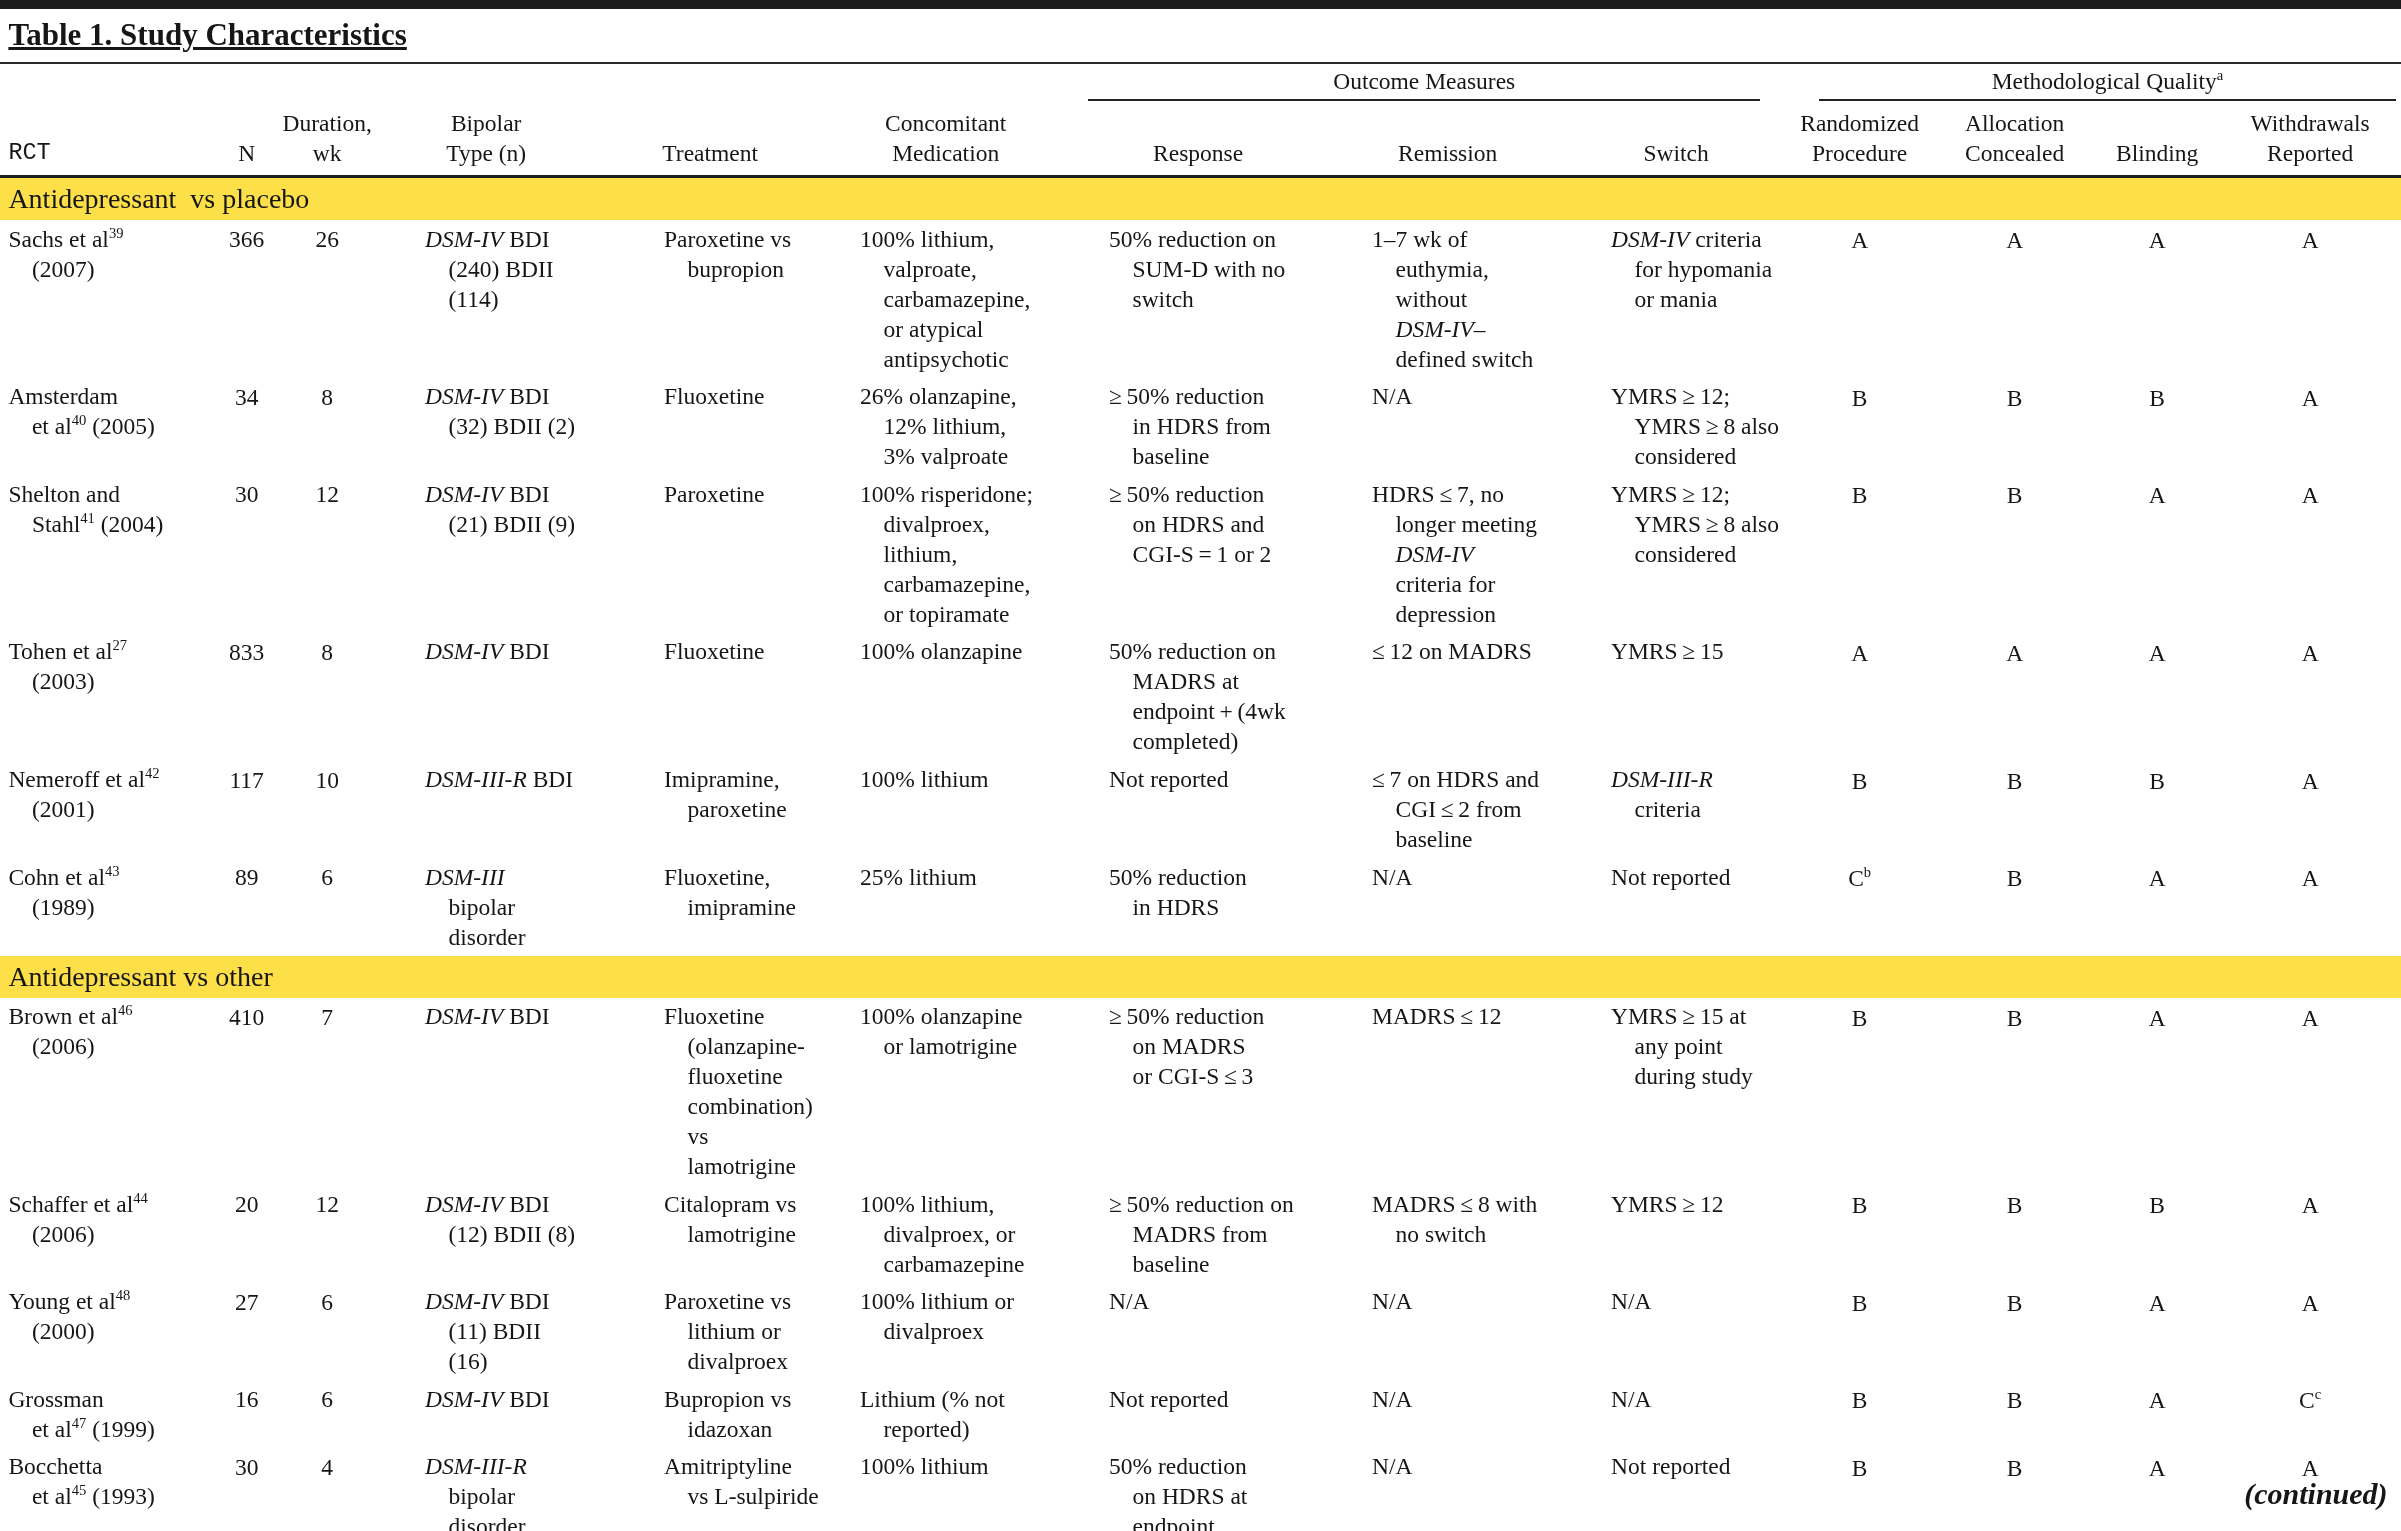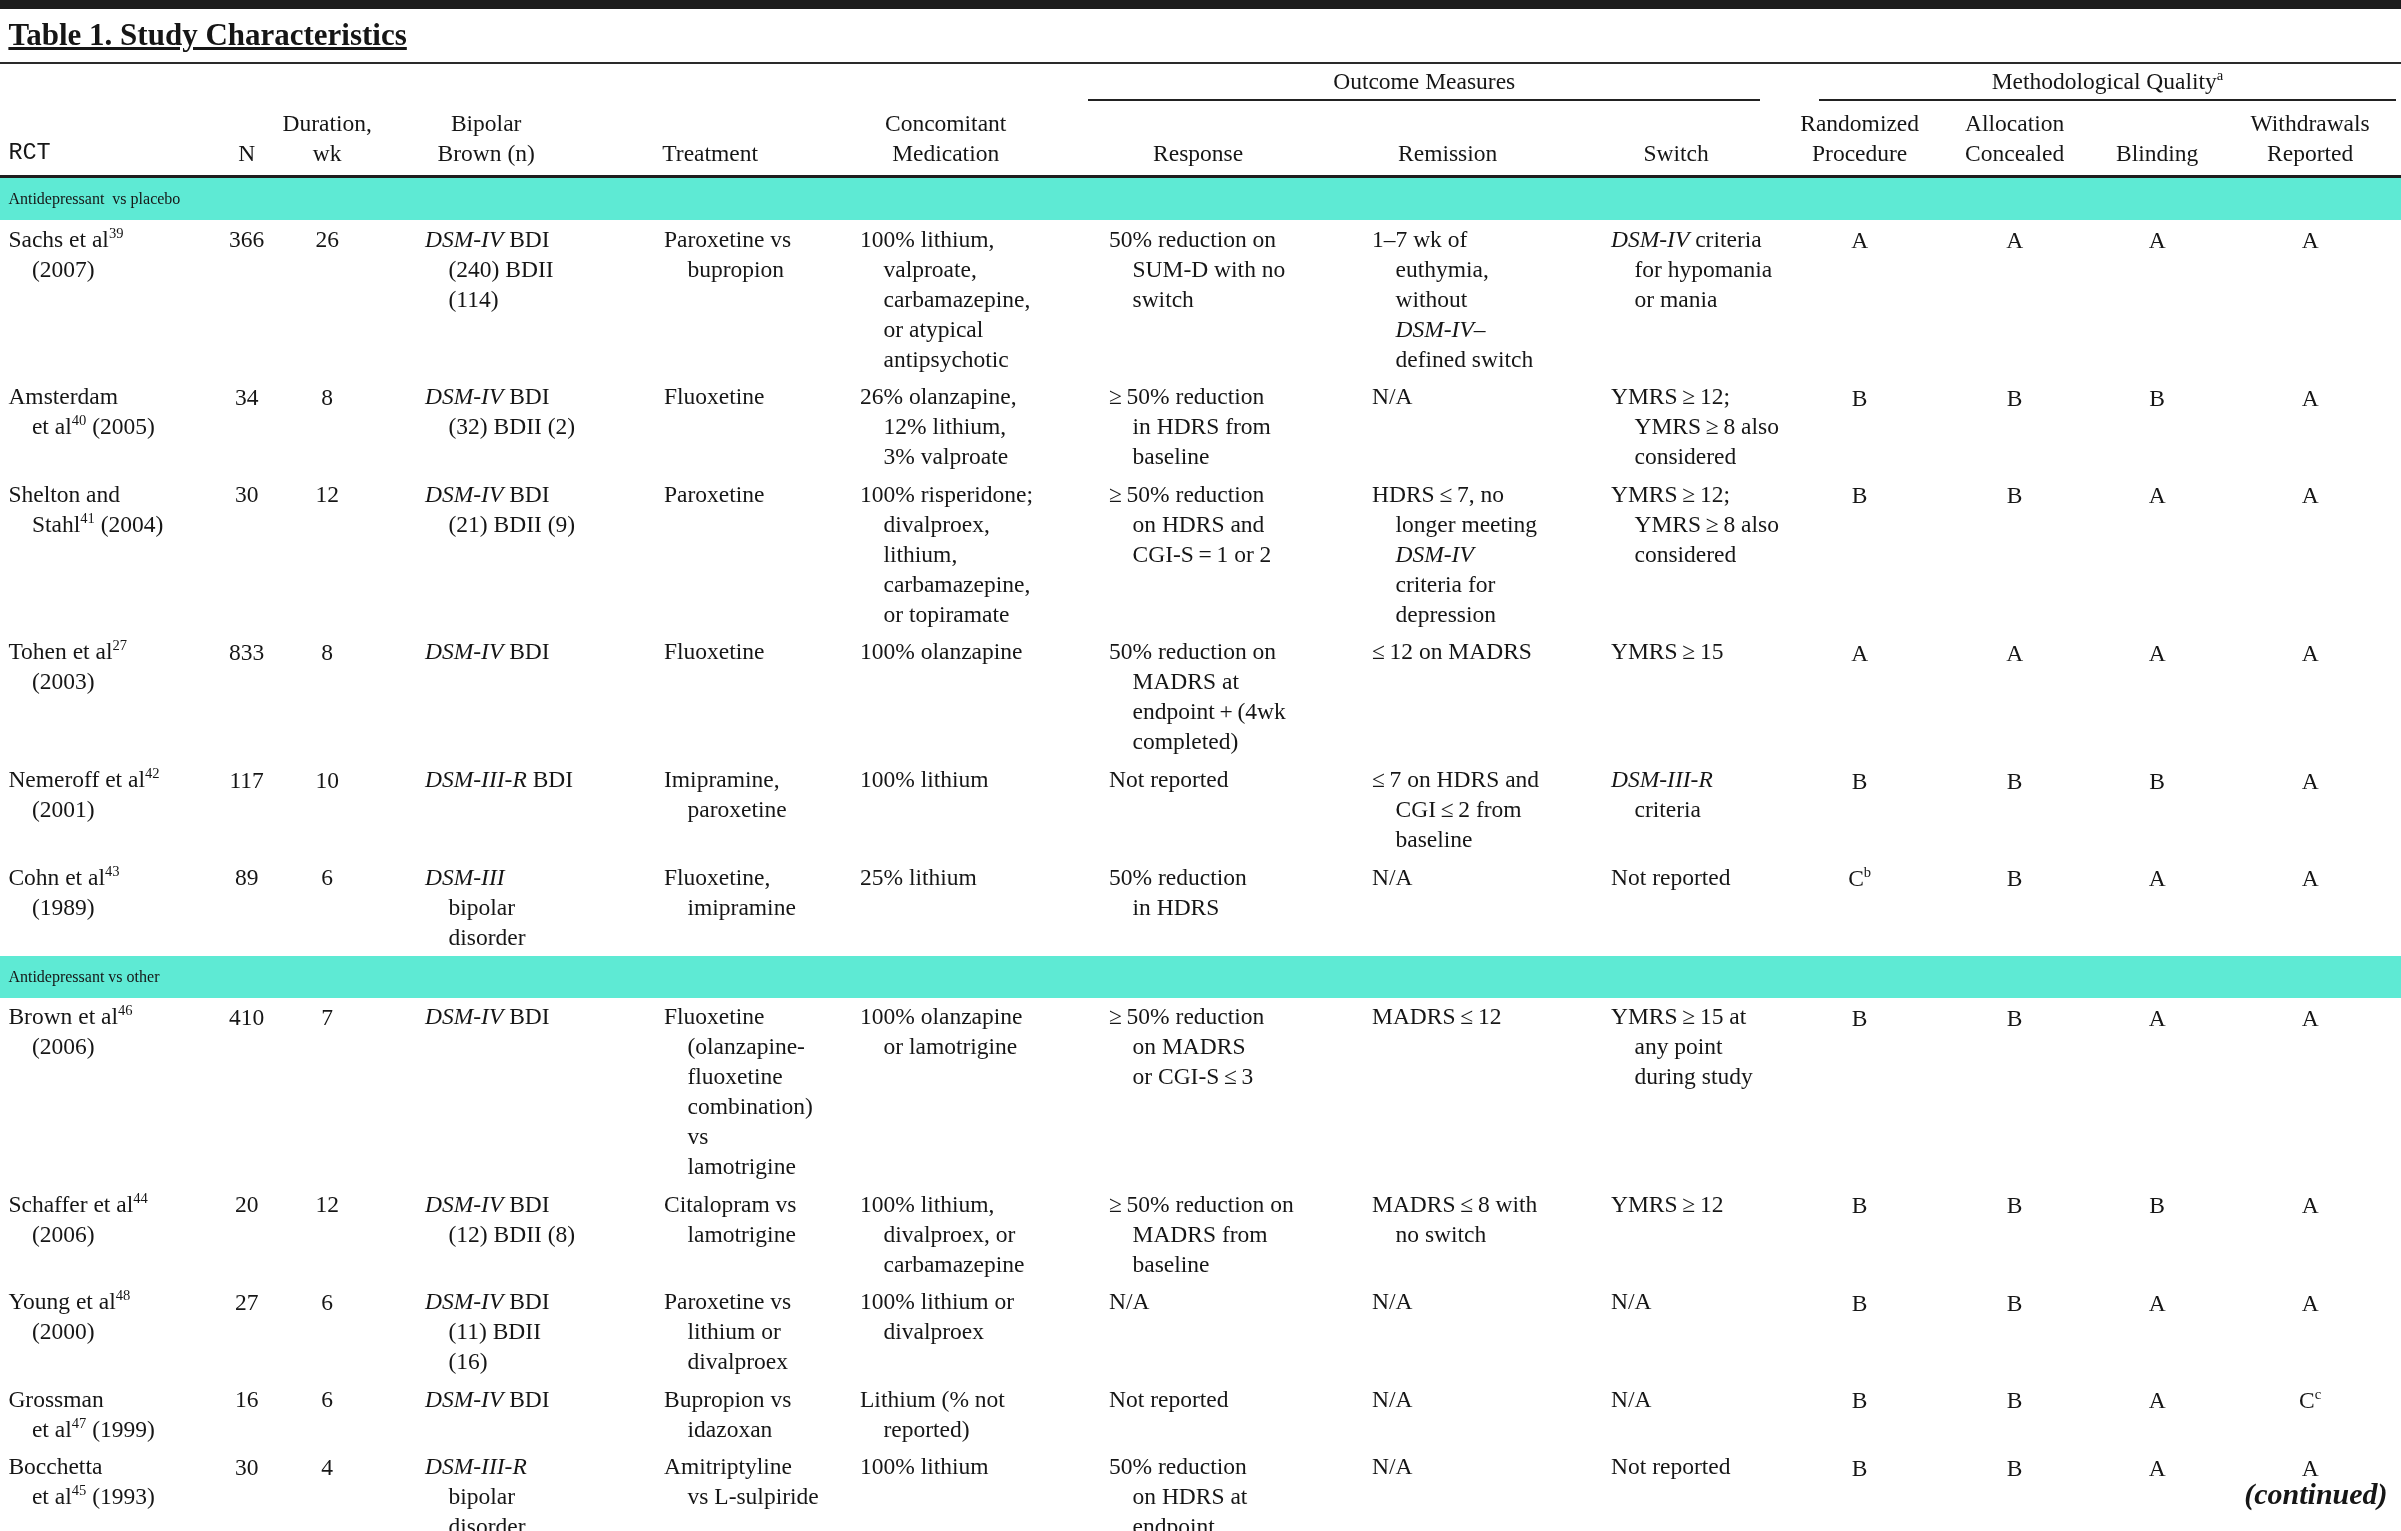--- a/index.html
+++ b/index.html
@@ -39,22 +39,22 @@
   .c-rct    { padding-left: 8.4px; }
   .c-n, .c-dur { text-align: center; padding-top: 4px; }
   .c-bip    { padding-left: 50px; }
   .c-treat  { padding-left: 65px; }
   .c-conc   { padding-left: 37px; }
   .c-resp   { padding-left: 39px; }
   .c-rem    { padding-left: 44px; }
   .c-switch { padding-left: 42px; }
   .c-q      { text-align: center; padding-top: 5px; }
   tr.section-row td {
-    background: #5eead4;
-    font-size: 16px; line-height: 31px;
+    background: #fde047;
+    font-size: 28px; line-height: 31px;
     padding: 5px 0 5.9px 8.4px;
   }
   tr.data-row:first-of-type td { padding-top: 6.7px; }
   sup { font-size: 62%; line-height: 0; vertical-align: super; }
   i { font-style: italic; }
   .continued {
     position: absolute; right: 13.4px; top: 1477px;
     font-size: 30px; font-weight: bold; font-style: italic;
   }
 </style>
@@ -85,21 +85,21 @@
       <th rowspan="2" class="h-rct">RCT</th>
       <th rowspan="2" class="rich">
           <div class="ln">N</div>
         </th>
       <th rowspan="2" class="rich">
           <div class="ln">Duration,</div>
           <div class="ln cont">wk</div>
         </th>
       <th rowspan="2" class="rich">
           <div class="ln">Bipolar</div>
-          <div class="ln cont">Brown (n)</div>
+          <div class="ln cont">Type (n)</div>
         </th>
       <th rowspan="2" class="rich">
           <div class="ln">Treatment</div>
         </th>
       <th rowspan="2" class="rich">
           <div class="ln">Concomitant</div>
           <div class="ln cont">Medication</div>
         </th>
       <th colspan="3" class="group-th">
         <div class="group-label gl-outcome rich">

